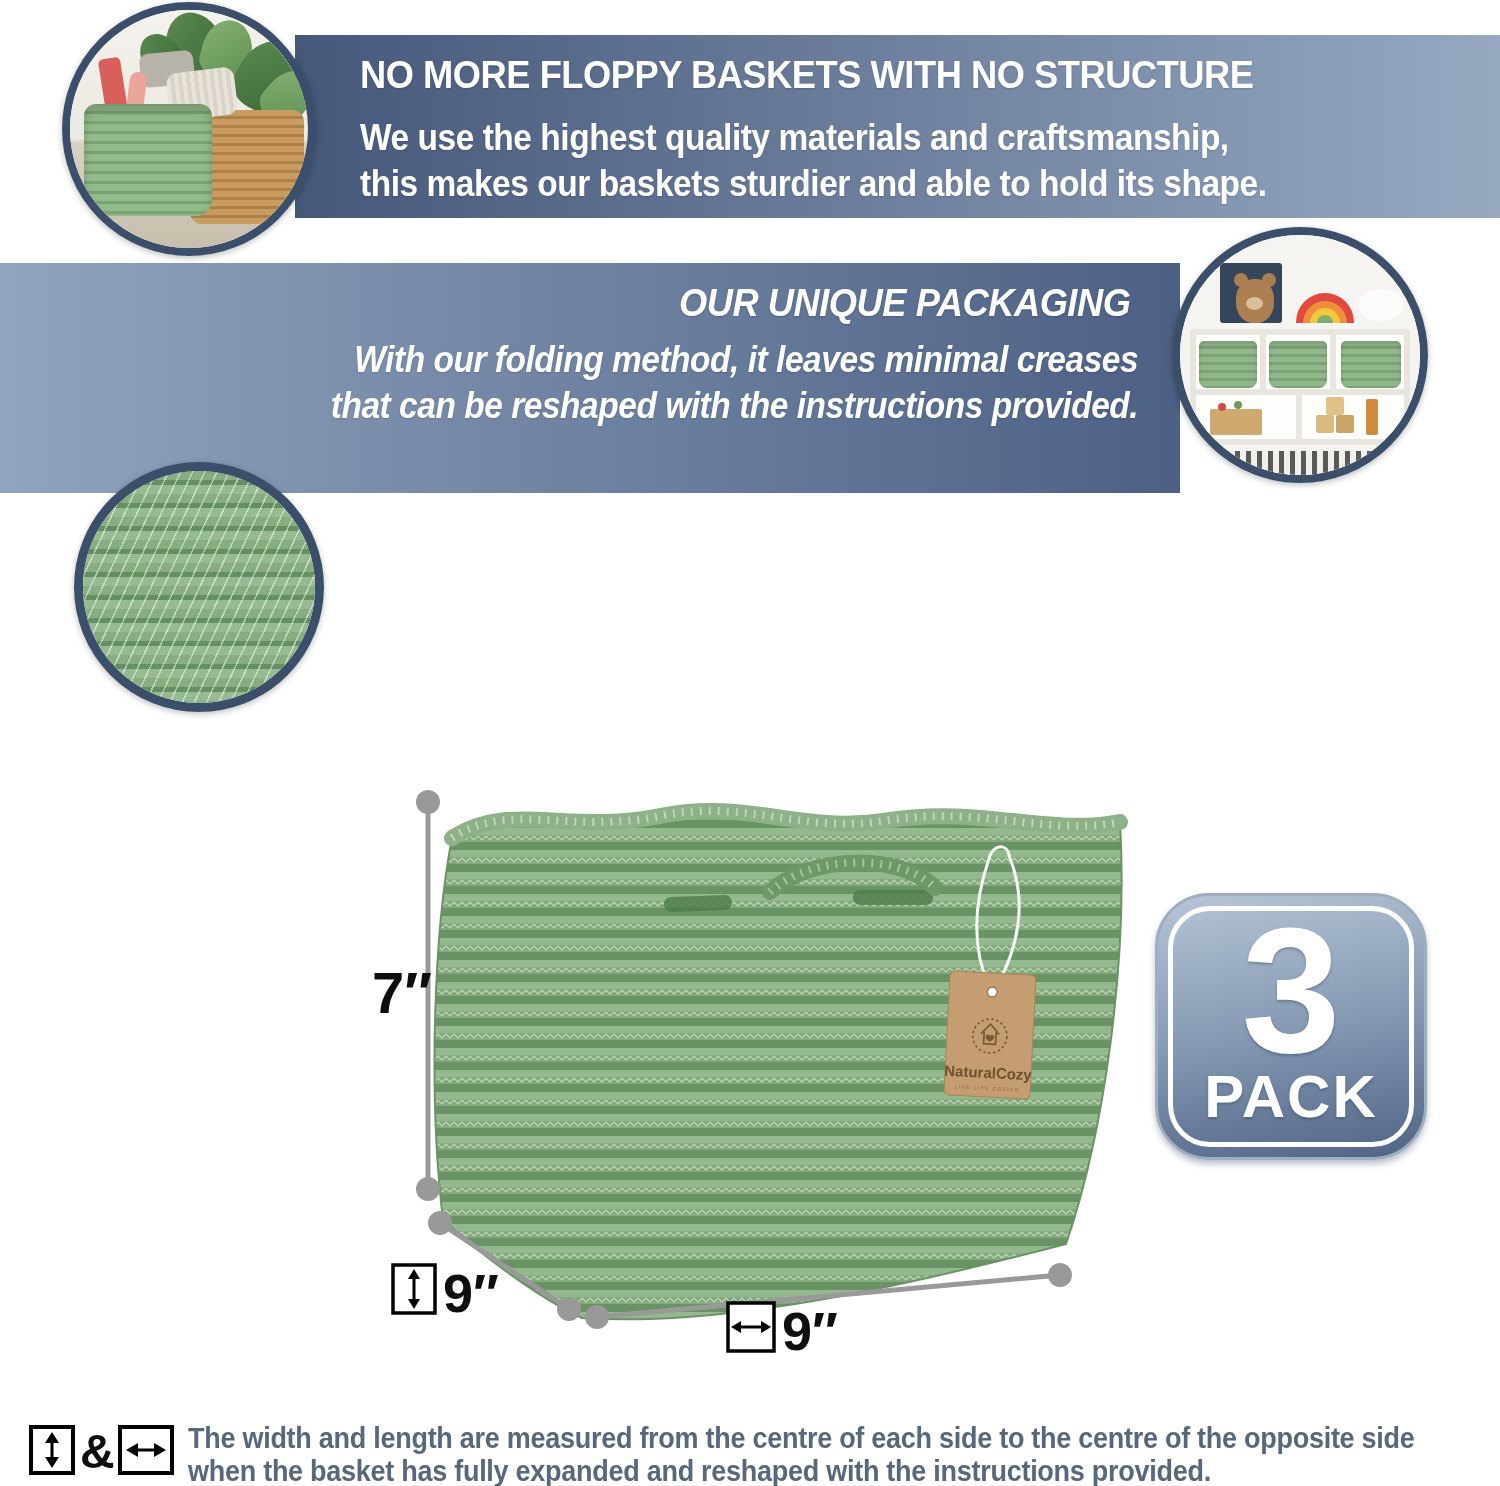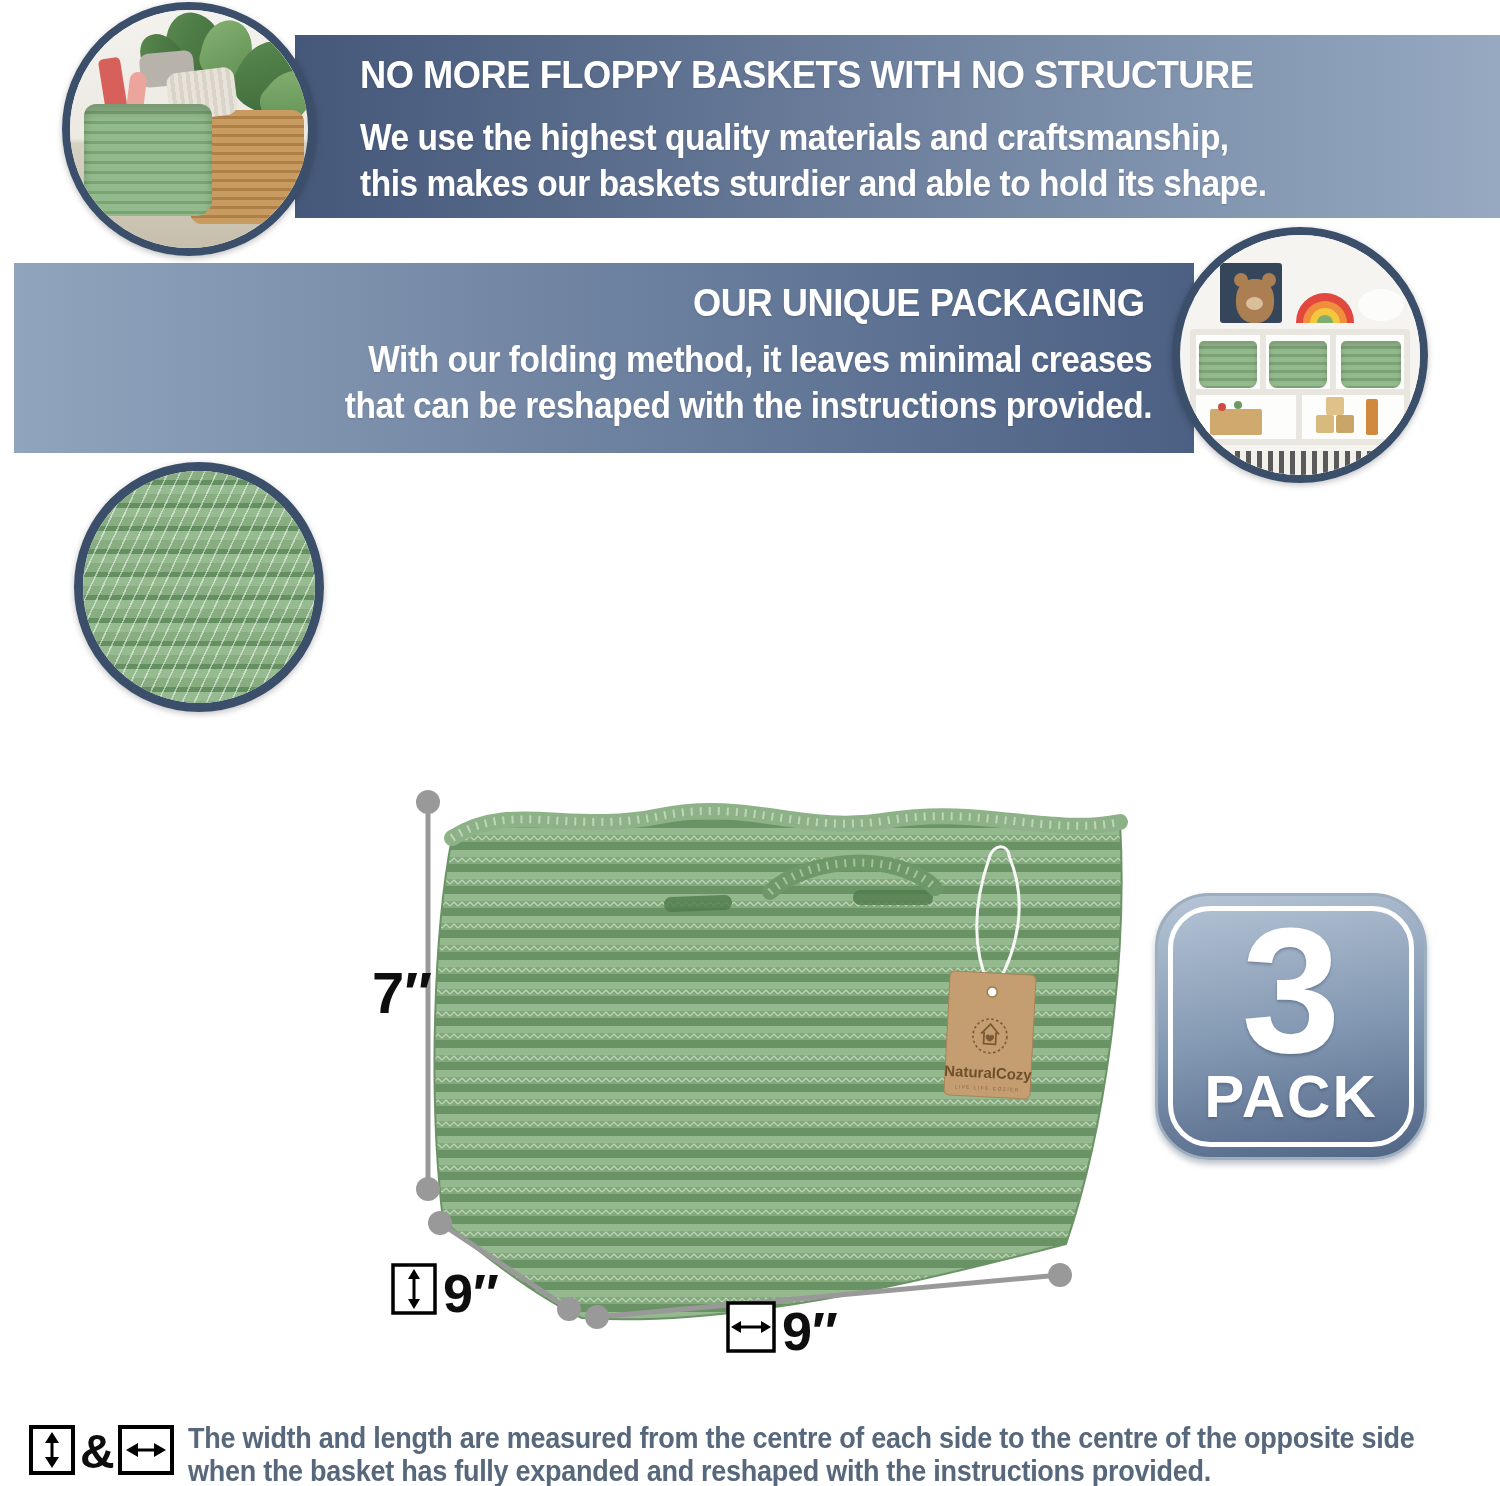--- a/index.html
+++ b/index.html
@@ -3,22 +3,22 @@
 <meta charset="utf-8">
 <style>
   html,body{margin:0;padding:0;background:#ffffff;}
   .page{position:relative;width:1500px;height:1486px;background:#fff;overflow:hidden;
         font-family:"Liberation Sans",sans-serif;}
 
   
   .banner{position:absolute;z-index:1;}
   .banner-1{left:295px;top:35px;width:1205px;height:183px;
             background:linear-gradient(90deg,#46587a 0%,#96a9c1 100%);}
-  .banner-2{left:14px;top:263px;width:1180px;height:190px;
-            background:linear-gradient(90deg,#90a4bd 0%,#4c6084 100%);}
+  .banner-2{left:0;top:263px;width:1180px;height:230px;
+            background:linear-gradient(90deg,#90a4bd 0%,#4c6084 100%);font-style:italic;}
   .banner-3{left:290px;top:492px;width:1210px;height:186px;
             background:linear-gradient(90deg,#43577a 0%,#97aac4 100%);}
   .b-title{position:absolute;color:#fff;font-weight:700;font-size:39px;line-height:1;
            letter-spacing:-0.5px;white-space:nowrap;transform:scaleX(.93);transform-origin:left center;
            text-shadow:0 1px 2px rgba(0,0,0,.18);}
   .b-body{position:absolute;color:#fff;font-weight:700;font-size:36px;line-height:46px;
           letter-spacing:-0.5px;white-space:nowrap;transform:scaleX(.93);transform-origin:left center;
           text-shadow:0 1px 2px rgba(0,0,0,.15);}
   .banner-1 .b-title{left:65px;top:20px;}
   .banner-1 .b-body{left:65px;top:80px;}

